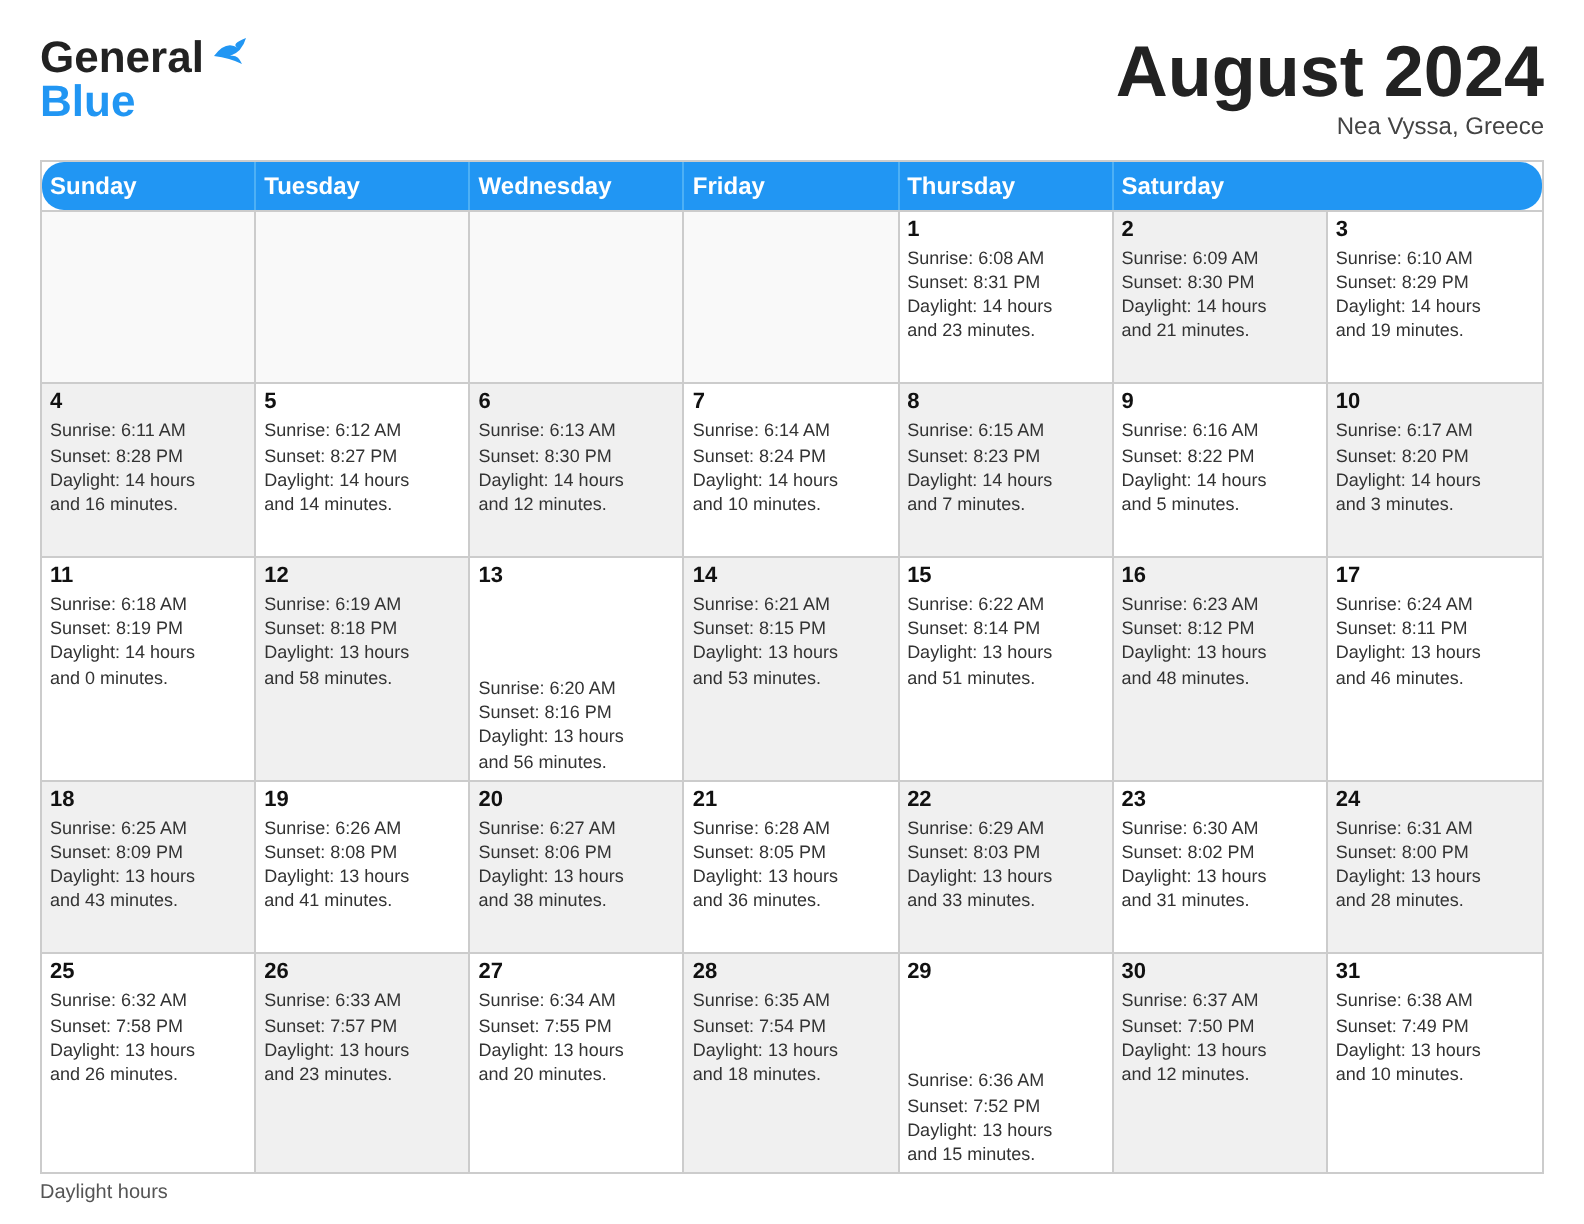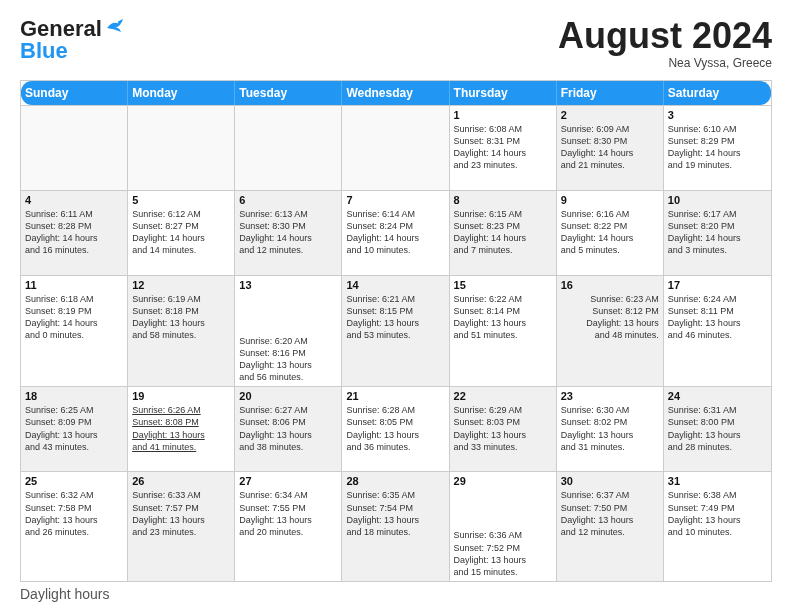--- a/index.html
+++ b/index.html
@@ -90,21 +90,21 @@
       font-size: 11px;
       margin-bottom: 2px;
       color: #111;
     }
     .day-info {
       font-size: 9px;
       color: #333;
       line-height: 1.35;
     }
     .footer-note {
-      font-size: 14px;
+      font-size: 10px;
       color: #555;
       margin-top: 4px;
       text-align: left;
     }
   </style>
 </head>
 <body>
 
 <div class="page">
   <div class="header">
@@ -121,25 +121,24 @@
     </div>
     <div class="title-block">
       <div class="month-year">August 2024</div>
       <div class="location">Nea Vyssa, Greece</div>
     </div>
   </div>
 
   <div class="calendar">
     <div class="cal-header" id="cal-header-row">
         <div class="cal-header-cell">Sunday</div>
-        <div class="cal-header-cell">Monday</div>
         <div class="cal-header-cell">Tuesday</div>
         <div class="cal-header-cell">Wednesday</div>
+        <div class="cal-header-cell">Friday</div>
         <div class="cal-header-cell">Thursday</div>
-        <div class="cal-header-cell">Friday</div>
         <div class="cal-header-cell">Saturday</div>
       </div>
     <div class="cal-body" id="cal-body">
         <div class="cal-row">
           <div class="cal-cell empty"></div>
           <div class="cal-cell empty"></div>
           <div class="cal-cell empty"></div>
           <div class="cal-cell empty"></div>
           <div class="cal-cell">
             <div class="day-num">1</div>
@@ -245,21 +244,21 @@
           </div>
           <div class="cal-cell">
             <div class="day-num">15</div>
             <div class="day-info" style="white-space: pre-line;">Sunrise: 6:22 AM
 Sunset: 8:14 PM
 Daylight: 13 hours
 and 51 minutes.</div>
           </div>
           <div class="cal-cell shaded">
             <div class="day-num">16</div>
-            <div class="day-info" style="white-space: pre-line; text-align: right;">Sunrise: 6:23 AM
+            <div class="day-info" style="white-space: pre-line;">Sunrise: 6:23 AM
 Sunset: 8:12 PM
 Daylight: 13 hours
 and 48 minutes.</div>
           </div>
           <div class="cal-cell">
             <div class="day-num">17</div>
             <div class="day-info" style="white-space: pre-line;">Sunrise: 6:24 AM
 Sunset: 8:11 PM
 Daylight: 13 hours
 and 46 minutes.</div>
@@ -268,21 +267,21 @@
         <div class="cal-row">
           <div class="cal-cell shaded">
             <div class="day-num">18</div>
             <div class="day-info" style="white-space: pre-line;">Sunrise: 6:25 AM
 Sunset: 8:09 PM
 Daylight: 13 hours
 and 43 minutes.</div>
           </div>
           <div class="cal-cell">
             <div class="day-num">19</div>
-            <div class="day-info" style="white-space: pre-line; text-decoration: underline;">Sunrise: 6:26 AM
+            <div class="day-info" style="white-space: pre-line;">Sunrise: 6:26 AM
 Sunset: 8:08 PM
 Daylight: 13 hours
 and 41 minutes.</div>
           </div>
           <div class="cal-cell shaded">
             <div class="day-num">20</div>
             <div class="day-info" style="white-space: pre-line;">Sunrise: 6:27 AM
 Sunset: 8:06 PM
 Daylight: 13 hours
 and 38 minutes.</div>

